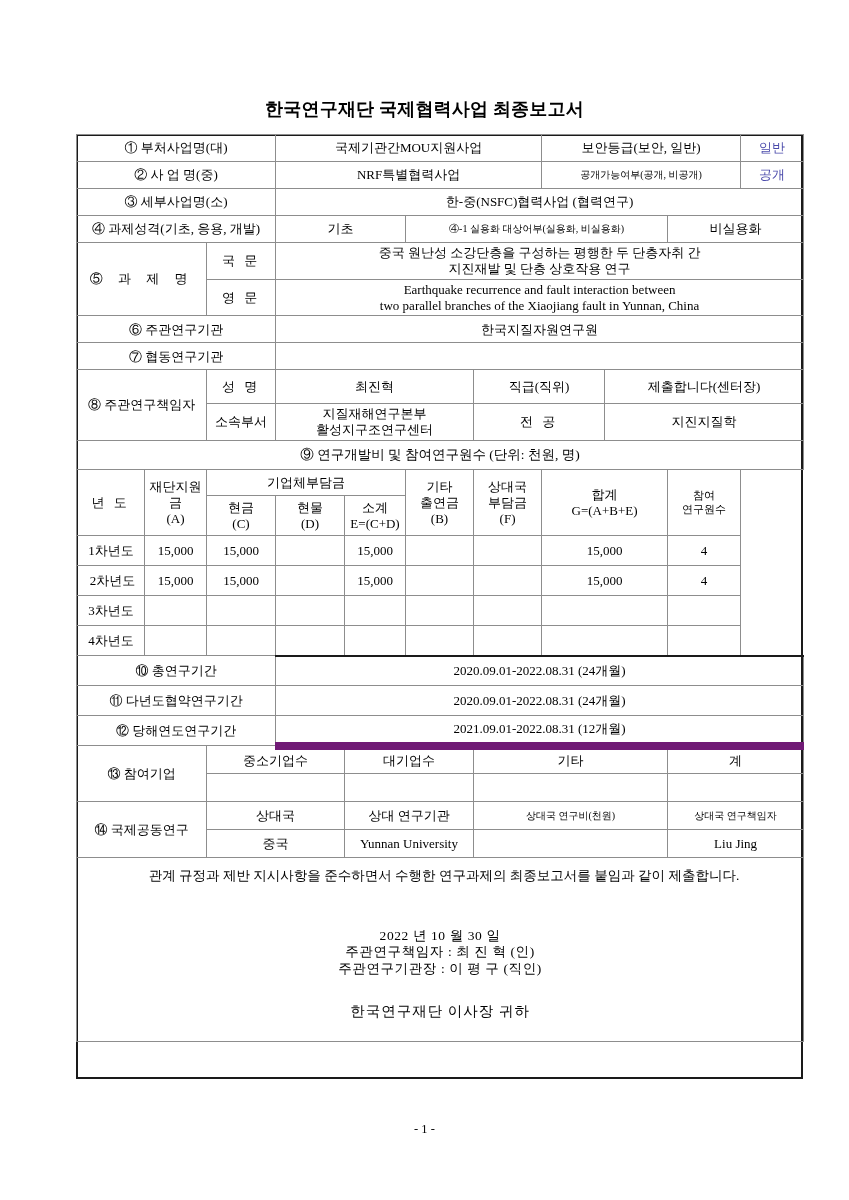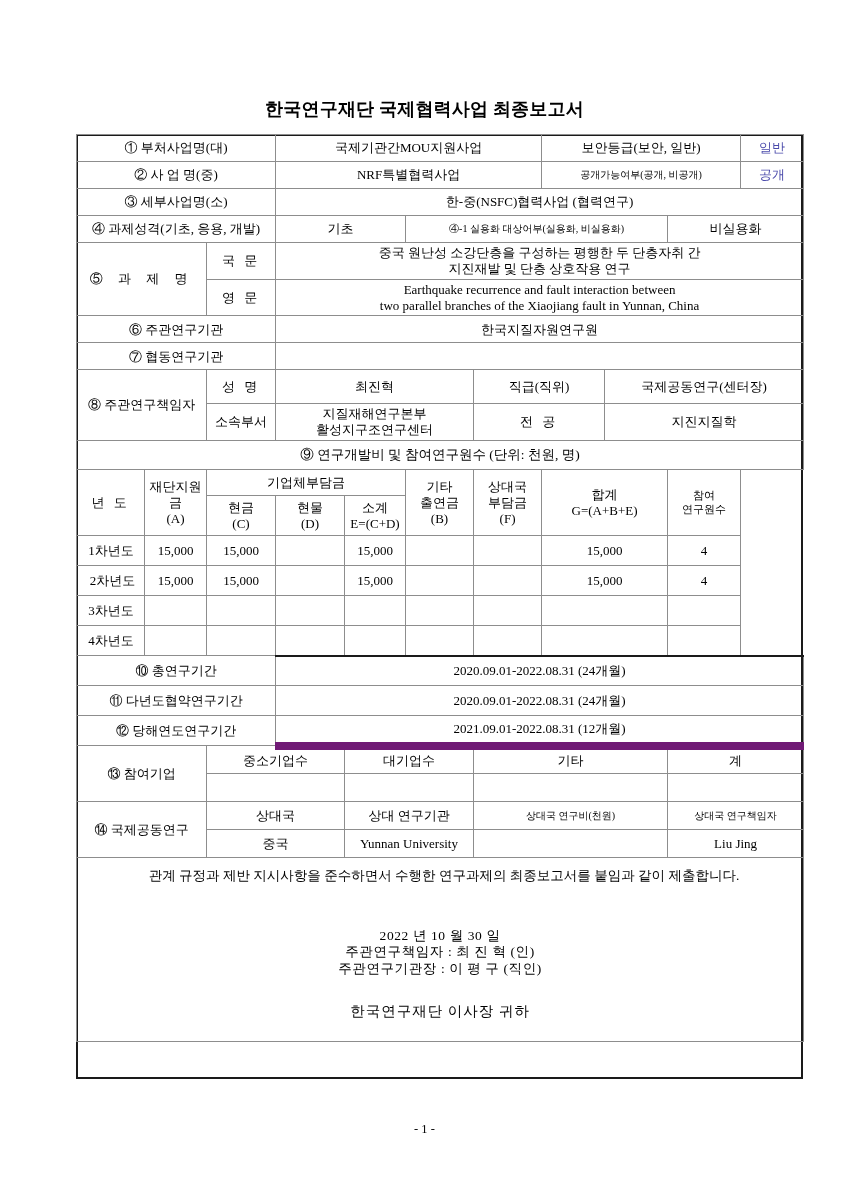--- a/index.html
+++ b/index.html
@@ -186,21 +186,21 @@
     <tr>
       <td class="lbl" colspan="3">⑦ 협동연구기관</td>
       <td colspan="8"></td>
     </tr>
 
     <tr>
       <td class="lbl" colspan="2" rowspan="2" style="height:68px">⑧ 주관연구책임자</td>
       <td class="wide-letter" style="height:34px">성  명</td>
       <td colspan="3">최진혁</td>
       <td colspan="2">직급(직위)</td>
-      <td colspan="3">국제공동연구(센터장)</td>
+      <td colspan="3">제출합니다(센터장)</td>
     </tr>
     <tr>
       <td style="height:34px">소속부서</td>
       <td class="tight" colspan="3">
         <span>지질재해연구본부</span><br>
         <span>활성지구조연구센터</span>
       </td>
       <td class="wide-letter" colspan="2">전  공</td>
       <td colspan="3">지진지질학</td>
     </tr>

